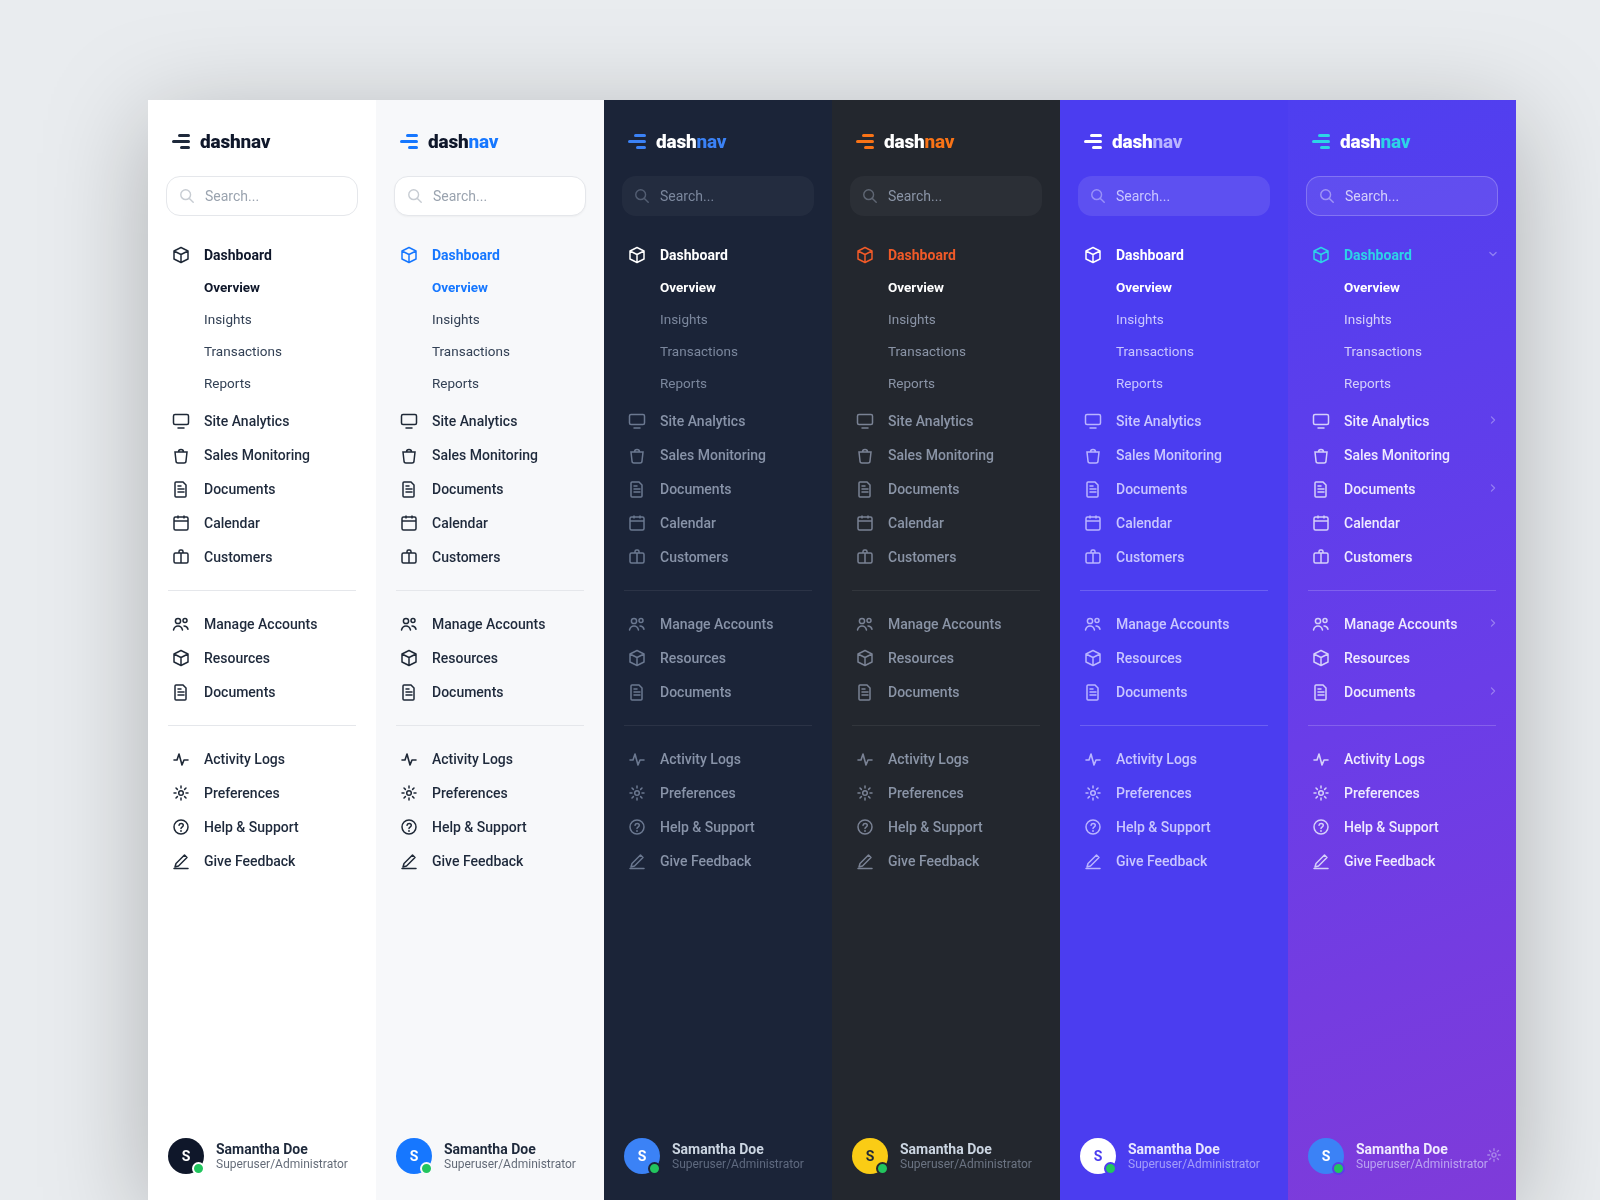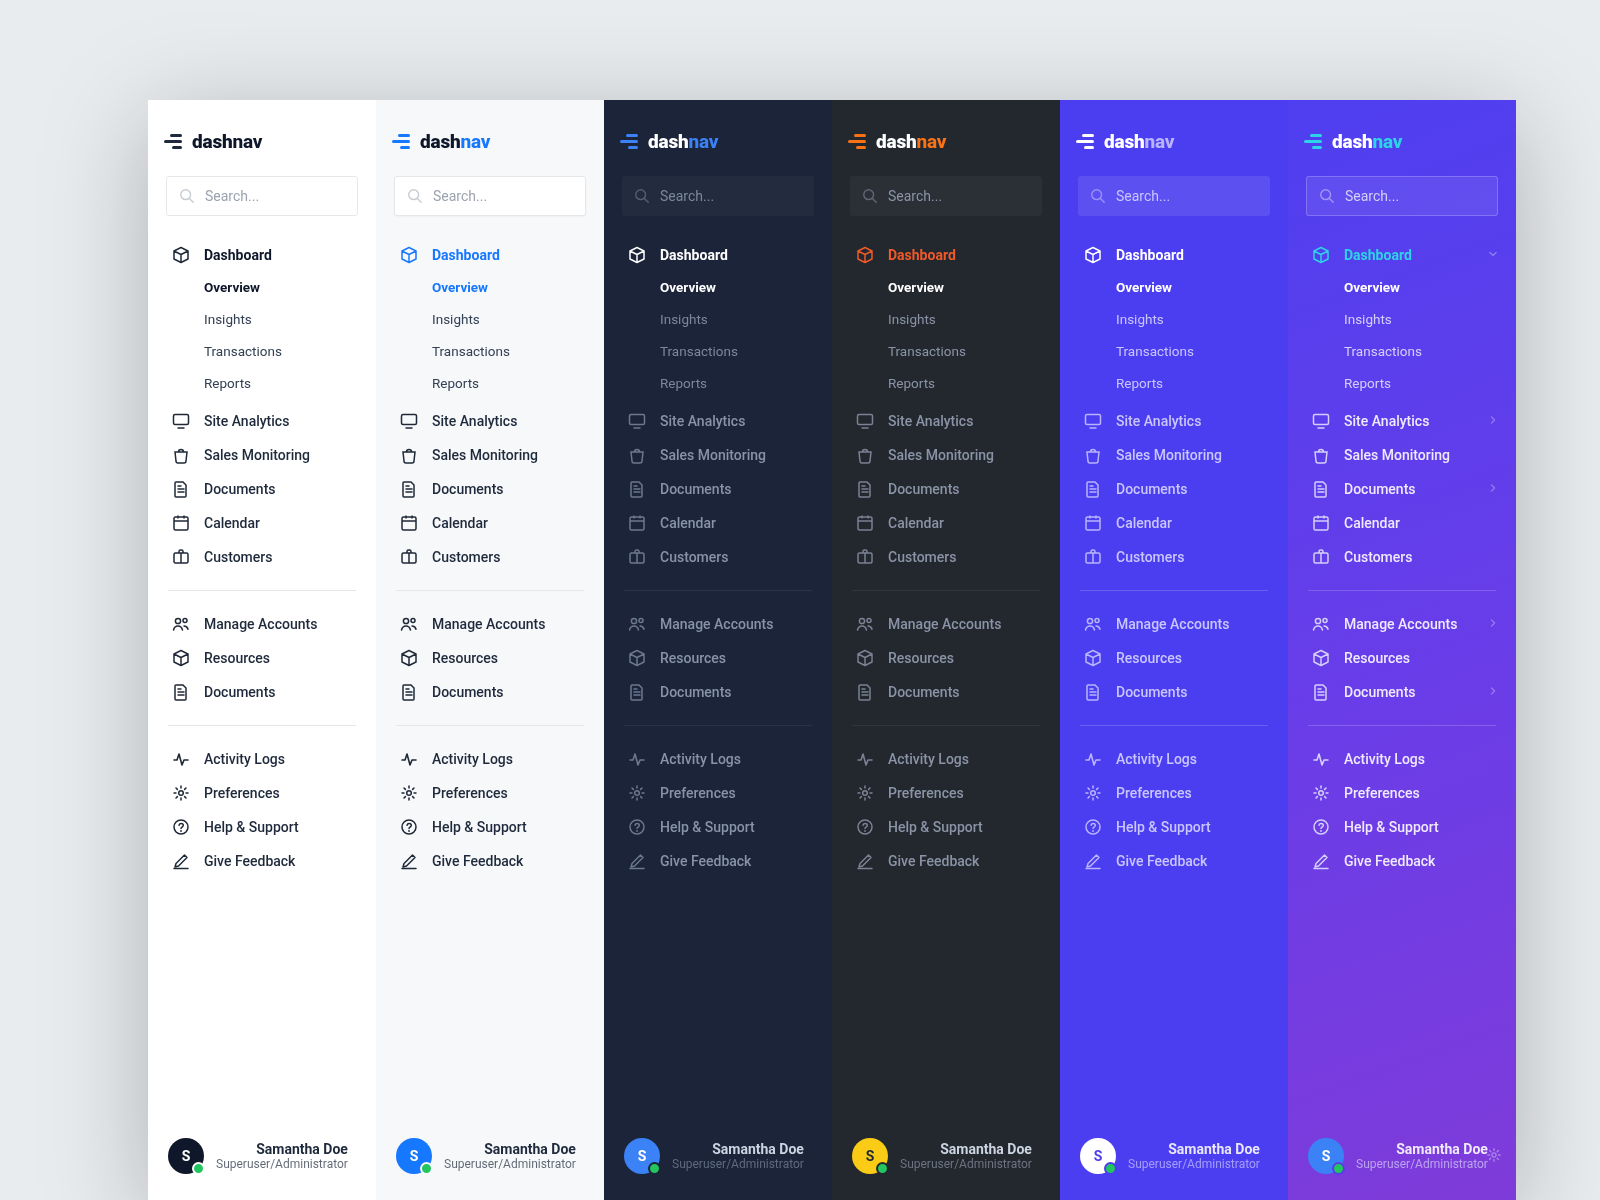--- a/index.html
+++ b/index.html
@@ -18,43 +18,43 @@
     filter: drop-shadow(0 20px 50px rgba(0,0,0,.25));
   }
   .sb {
     width: 228px;
     height: 1100px;
     position: relative;
     padding: 28px 0 0 0;
     display: flex;
     flex-direction: column;
   }
-  .pad { padding-left: 16px; padding-right: 18px; }
+  .pad { padding-left: 24px; padding-right: 18px; }
   .logo { display:flex; align-items:center; gap:10px; height:26px; margin-bottom:22px; }
   .logo .bars { display:flex; flex-direction:column; gap:3px; align-items:flex-end; }
   .logo .bars i { display:block; height:3px; border-radius:2px; }
   .logo .bars i:nth-child(1){width:12px;} .logo .bars i:nth-child(2){width:18px;} .logo .bars i:nth-child(3){width:10px;}
   .logo .txt { font-weight:800; font-size:19px; letter-spacing:-.2px; }
   .logo .txt b { font-weight:800; }
-  .search { margin: 0 18px 22px 18px; height:40px; border-radius:3px; display:flex; align-items:center; gap:10px; padding:16px 12px; }
+  .search { margin: 0 18px 22px 18px; height:40px; border-radius:14px; display:flex; align-items:center; gap:10px; padding:16px 12px; }
   .search svg { width:16px; height:16px; opacity:.55; }
   .search span { font-size:14px; }
   .item { display:flex; align-items:center; gap:14px; height:34px; padding:0 0 0 24px; cursor:pointer; position:relative; }
   .item .ic { width:18px; height:18px; display:flex; align-items:center; justify-content:center; flex-shrink:0; }
   .item .ic svg { width:18px; height:18px; }
   .item .lab { font-size:14px; font-weight:500; }
   .item .chev { position:absolute; right:16px; opacity:.45; }
   .sub { display:flex; flex-direction:column; padding:2px 0 8px 56px;gap:6px; }
   .sub span { height:26px; line-height:26px; font-size:13.5px; cursor:pointer; }
   .hr { height:1px; margin:16px 20px; }
   .flex1 { flex:1; }
   .user { display:flex; align-items:center; gap:12px; padding: 0 16px 26px 20px; position:relative; }
   .ava { width:36px; height:36px; border-radius:50%; display:flex; align-items:center; justify-content:center; font-weight:700; position:relative; }
   .ava::after{ content:""; position:absolute; width:9px; height:9px; border-radius:50%; background:#22c55e; right:-1px; bottom:-1px; border:2px solid transparent; }
-  .user .nm { font-weight:700; font-size:14px;text-align:right; }
+  .user .nm { font-weight:700; font-size:14px; }
   .user .rl { font-size:12px; opacity:.7; }
   .gear { position:absolute; right:14px; opacity:.5; }
 
   
   .v1 { background:#ffffff; color:#1e293b; }
   .v1 .bars i{ background:#1e293b; }
   .v1 .logo .txt, .v1 .logo .txt b{ color:#0f172a; }
   .v1 .search{ background:#fff; border:1px solid #e5e7eb; color:#9aa3af; }
   .v1 .item .ic{ color:#1f2937; } .v1 .item .lab{ color:#1e293b; }
   .v1 .sub span{ color:#334155; } .v1 .sub .on{ color:#0f172a; font-weight:700; }

